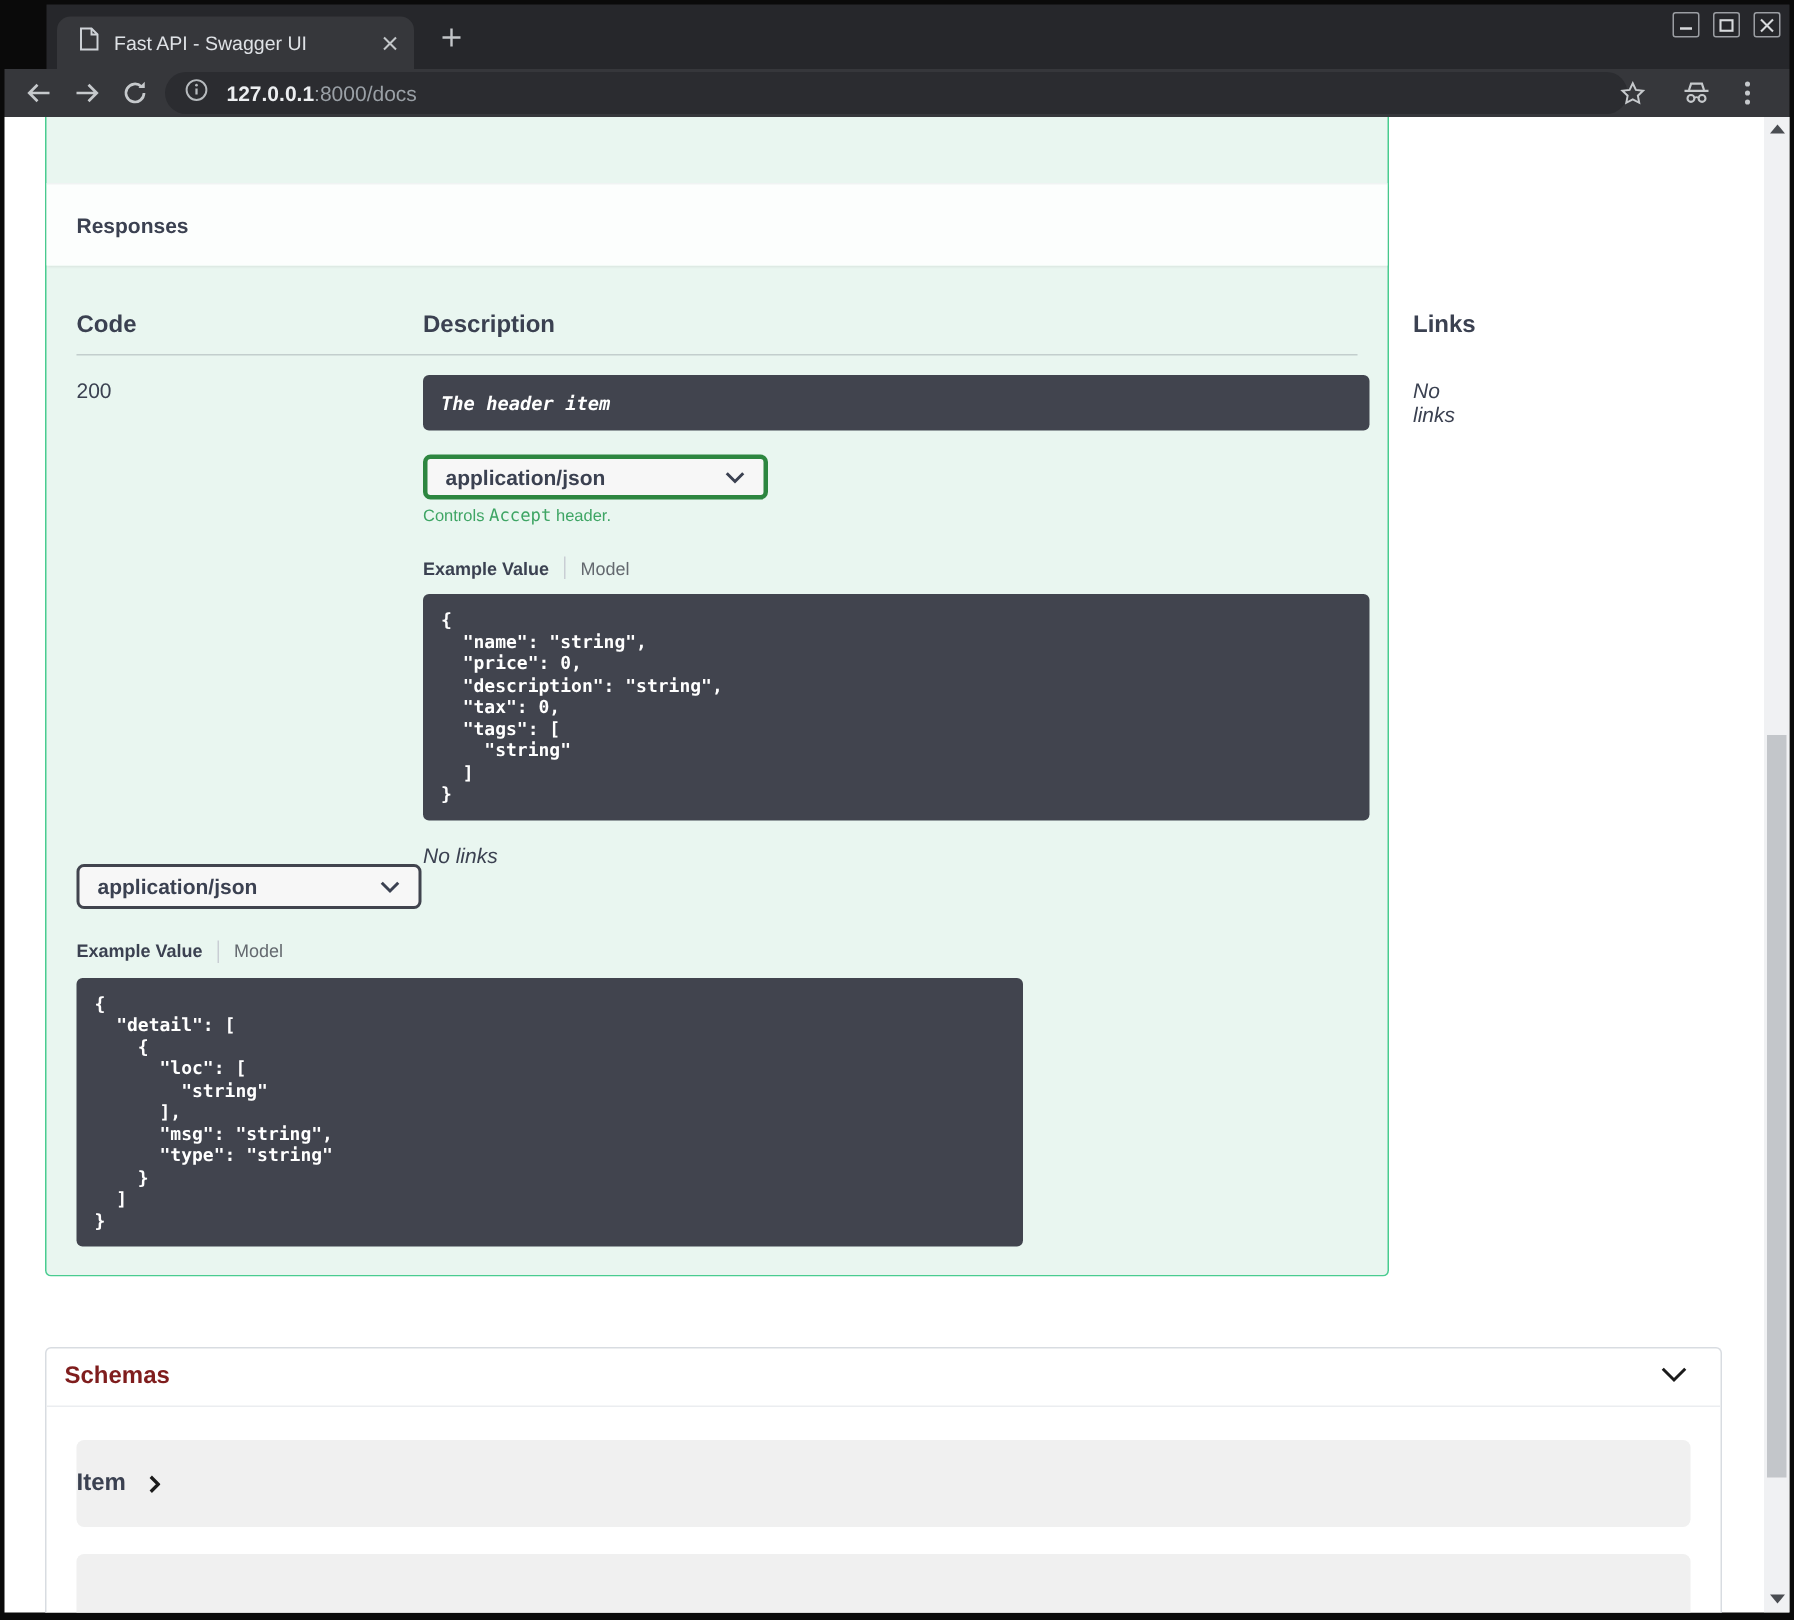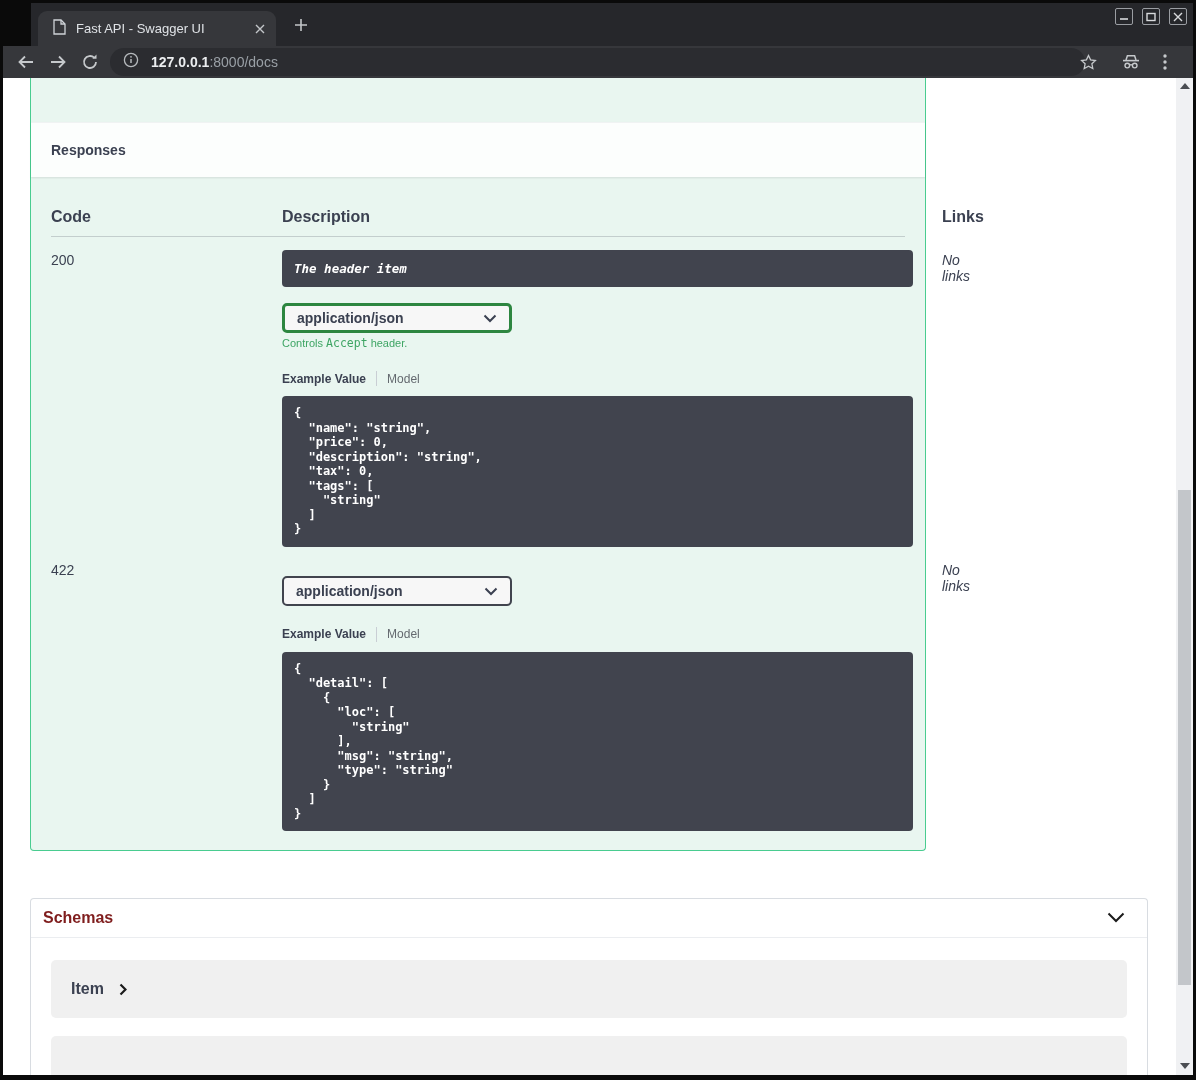--- a/index.html
+++ b/index.html
@@ -73,21 +73,21 @@
              color:#ffffff; font-family:"DejaVu Sans Mono", monospace; font-size:12px; line-height:14.5px;
              font-weight:bold; white-space:pre; }
 
   
   .schemas { margin:47px 0 0 27px; width:1118px; background:#ffffff; border:1px solid #d8dce1;
              border-radius:4px 4px 0 0; border-bottom:none; }
   .schemas-header { height:39px; display:flex; align-items:center; justify-content:space-between;
              padding:0 22px 0 12px; border-bottom:1px solid #ebedf0; }
   .schemas-header h4 { font-size:16px; font-weight:bold; color:#7f1d1d; }
   .model-card { margin:22px 20px 0; height:58px; background:#f0f0f0; border-radius:5px;
-             display:flex; align-items:center; padding-left:20px; cursor:pointer; }
+             display:flex; align-items:center; cursor:pointer; }
   .model-card + .model-card { margin-top:18px; }
   .model-name { font-size:16px; font-weight:bold; color:#3b4151; }
   .model-chevron { margin-left:15px; display:flex; align-items:center; }
 </style>
 </head>
 <body>
 
 <div class="frame">
 
   <div class="chrome">
@@ -221,21 +221,20 @@
   "tax": 0,
   "tags": [
     "string"
   ]
 }</div>
             </div>
             <div class="links-cell">No links</div>
           </div>
 
           <div class="resp-row">
-            <div class="code-cell">422</div>
             <div>
               <div class="mselect dark">
                 <span>application/json</span>
                 <span>
                   <svg width="14" height="9" viewBox="0 0 14 9">
                       <path d="M1.5 1.5L7 7l5.5-5.5" fill="none" stroke="#3b4151" stroke-width="2"></path>
                     </svg>
                 </span>
               </div>
               <div class="tabrow">

